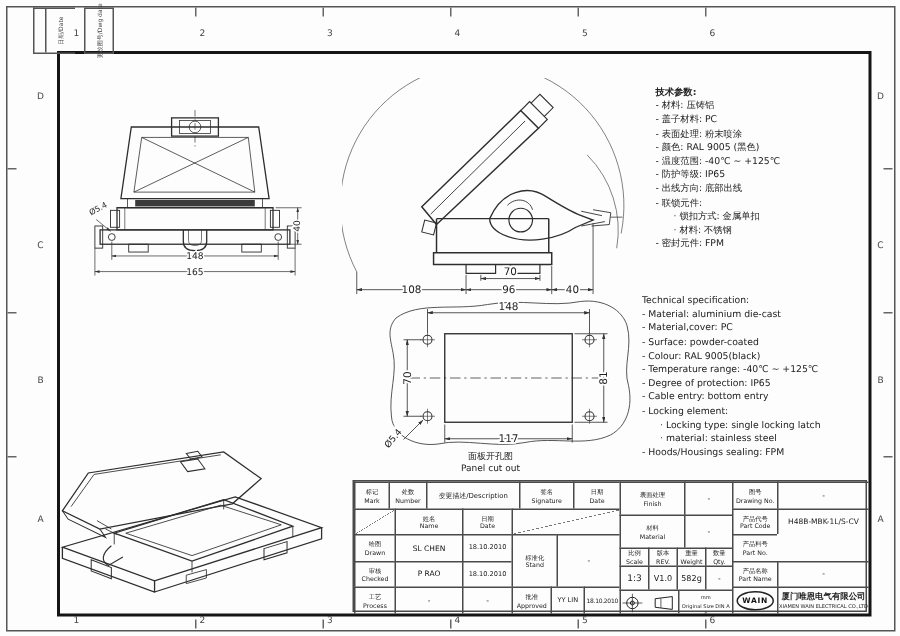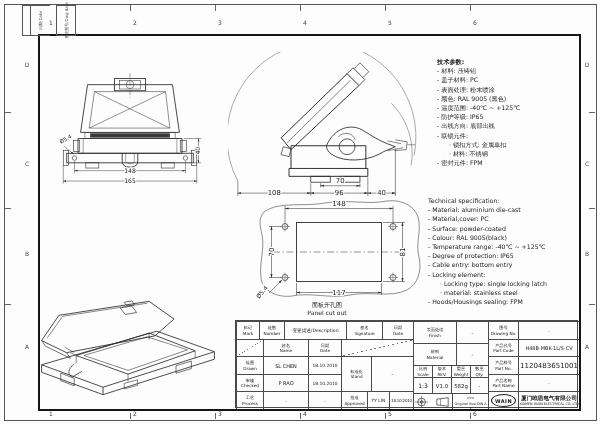--- a/index.html
+++ b/index.html
@@ -377,21 +377,20 @@
   <div class="cell val" style="left:282px;top:0;width:61px;height:18px">-</div>
   <div class="cell v2" style="left:252px;top:18px;width:30px;height:17px">
       <span>产品代号</span>
       <span>Part Code</span>
     </div>
   <div class="cell" style="left:282px;top:18px;width:61px;height:17px;font-size:5px">H48B-MBK-1L/S-CV</div>
   <div class="cell v2" style="left:252px;top:35px;width:30px;height:18px">
       <span>产品料号</span>
       <span>Part No.</span>
     </div>
-  <div class="cell" style="left:282px;top:35px;width:61px;height:18px;font-size:7px">1120483651001</div>
   <div class="cell v2" style="left:252px;top:53px;width:30px;height:17px">
       <span>产品名称</span>
       <span>Part Name</span>
     </div>
   <div class="cell val" style="left:282px;top:53px;width:61px;height:17px">-</div>
   <div class="cell" style="left:252px;top:70px;width:30px;height:18px">
     <div class="logo-oval">WAIN</div>
   </div>
   <div class="cell v2" style="left:282px;top:70px;width:61px;height:18px">
     <span style="font-size:5.6px;font-weight:bold">厦门唯恩电气有限公司</span>

